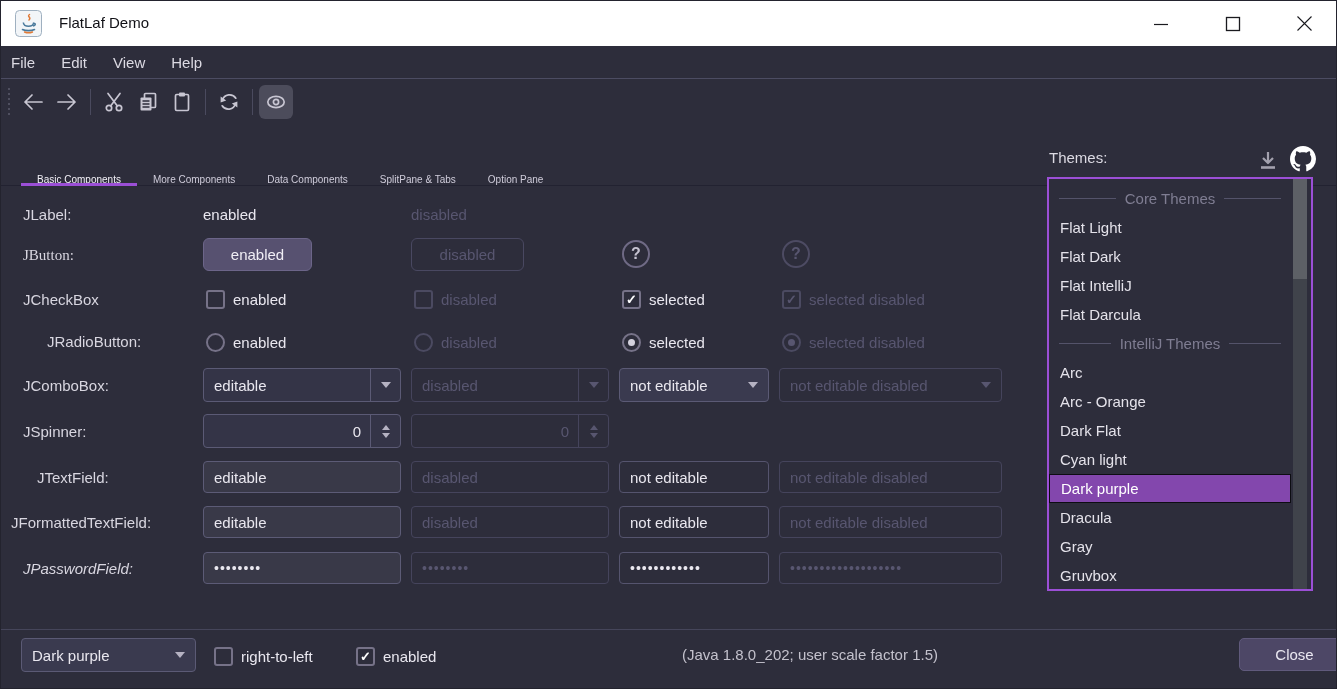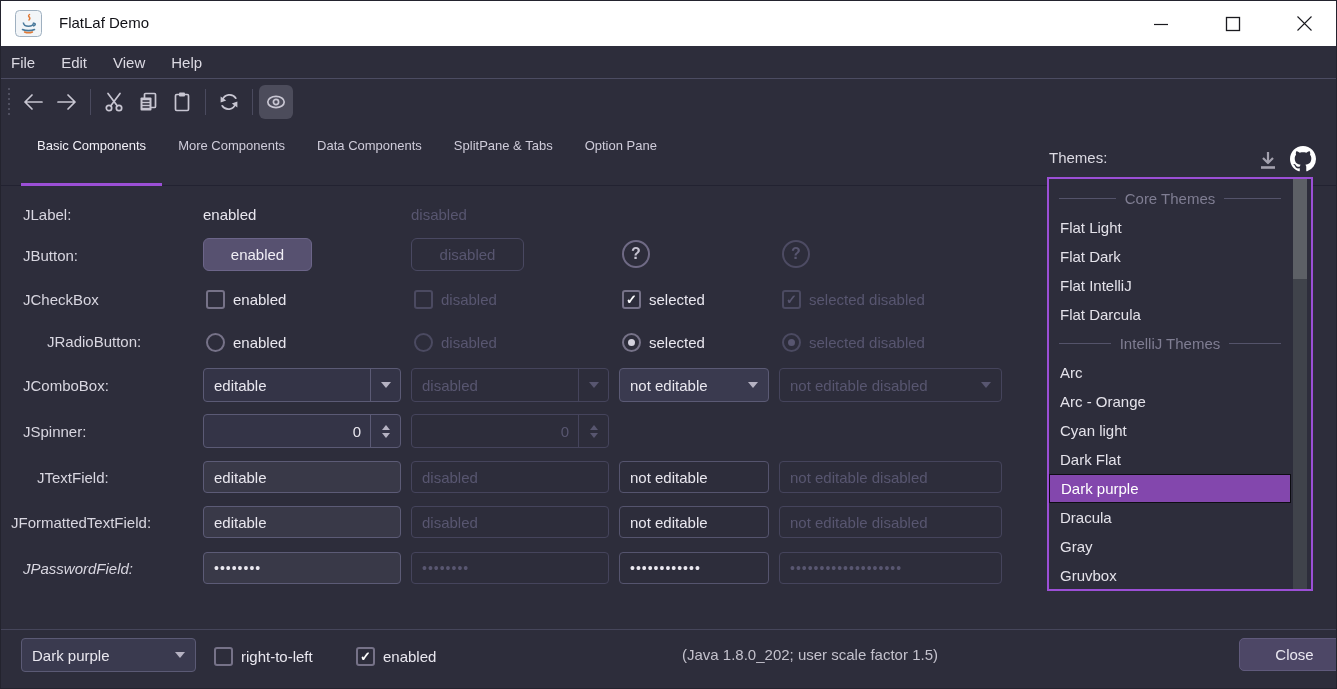--- a/index.html
+++ b/index.html
@@ -22,21 +22,21 @@
   
   .toolbar { position:absolute; left:0; top:79px; width:100%; height:43px; display:flex; align-items:center; }
   .grip { display:flex; flex-direction:column; gap:3px; margin:0 6px 0 7px; }
   .grip i { width:2px; height:2px; border-radius:50%; background:#5b5b6c; display:block; }
   .tool-btn { width:34px; height:34px; display:flex; align-items:center; justify-content:center; border-radius:6px; }
   .tool-btn.toggled { background:#4c4c5b; }
   .tool-sep { width:1px; height:26px; background:#4a4a5e; margin:0 6px; }
   .ticon { stroke:#c8c6d2; stroke-width:1.7; fill:none; stroke-linecap:round; stroke-linejoin:round; }
   
   .tabbar { position:absolute; left:0; top:137px; width:100%; height:48px; display:flex; align-items:stretch; padding-left:20px; border-bottom:1px solid #222231; }
-  .tab { position:relative; padding:0 16px; display:flex; align-items:flex-start; font-size:13px; color:#cfccda; }
+  .tab { position:relative; padding:0 16px; display:flex; align-items:flex-end; font-size:10px; color:#cfccda; }
   .tab.selected { color:#f2f0f7; }
   .tab.selected .underline { position:absolute; left:0; right:0; bottom:-1px; height:3px; background:#9b4fd6; }
   
   .lbl { position:absolute; font-size:15px; color:#d8d6e0; white-space:nowrap; }
   .txt { position:absolute; font-size:15px; color:#e9e7ef; white-space:nowrap; }
   .dim { color:#585670 !important; }
   .jbtn { position:absolute; border-radius:6px; display:flex; align-items:center; justify-content:center; font-size:15px; }
   .jbtn.en { background:#575170; border:1px solid #6c6589; color:#f0eef5; }
   .jbtn.dis { background:transparent; border:1px solid #494861; color:#585670; }
   .helpb { position:absolute; width:28px; height:28px; border-radius:50%; border:2px solid #6f6a85; color:#c6c3d1; display:flex; align-items:center; justify-content:center; font-size:16px; font-weight:bold; }
@@ -205,21 +205,21 @@
       </div>
     <div class="tab">
         <span>Option Pane</span>
       </div>
   </div>
 
   <span class="lbl" style="left:22px; top:205px;">JLabel:</span>
   <span class="txt" style="left:202px; top:205px;">enabled</span>
   <span class="txt dim" style="left:410px; top:205px;">disabled</span>
 
-  <span class="lbl" style="left:22px; top:246px;">JButton:</span>
+  <span class="lbl" style="left:22px; top:246px;font-family:Liberation Serif, serif;">JButton:</span>
   <div class="jbtn en" style="left:202px; top:237px; width:109px; height:33px;">enabled</div>
   <div class="jbtn dis" style="left:410px; top:237px; width:113px; height:33px;">disabled</div>
   <div class="helpb" style="left:621px; top:239px;">?</div>
   <div class="helpb dis" style="left:781px; top:239px;">?</div>
 
   <span class="lbl" style="left:22px; top:290px;">JCheckBox</span>
   <div class="cbrow" style="left:205px; top:287px;">
     <div class="cb"></div>
       <span>enabled</span>
   </div>
@@ -346,22 +346,22 @@
       <div class="titem">Flat Dark</div>
       <div class="titem">Flat IntelliJ</div>
       <div class="titem">Flat Darcula</div>
       <div class="tsep">
           <i></i>
           <span>IntelliJ Themes</span>
           <i></i>
         </div>
       <div class="titem">Arc</div>
       <div class="titem">Arc - Orange</div>
+      <div class="titem">Dark Flat</div>
       <div class="titem">Cyan light</div>
-      <div class="titem">Dark Flat</div>
       <div class="titem selected">Dark purple</div>
       <div class="titem">Dracula</div>
       <div class="titem">Gray</div>
       <div class="titem">Gruvbox</div>
     </div>
     <div class="sbar-track">
       <div class="sbar-thumb"></div>
     </div>
   </div>
 

